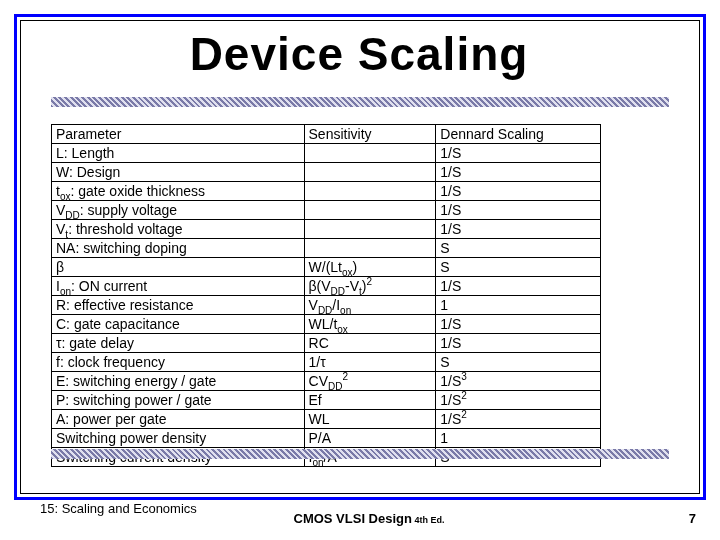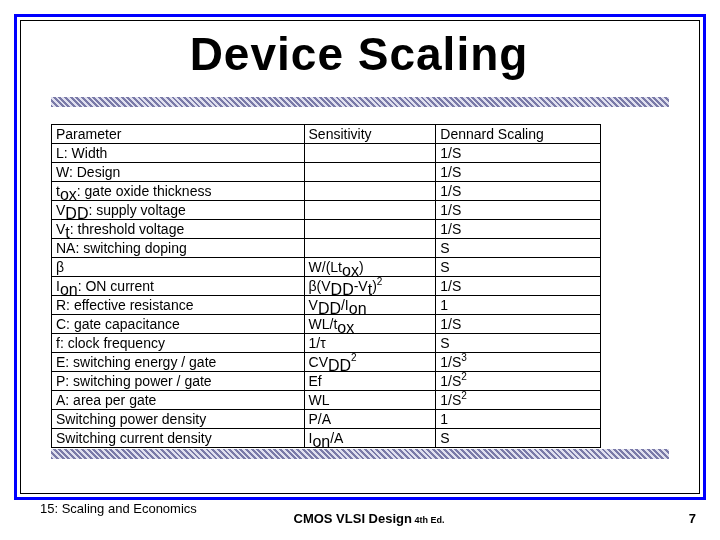--- a/index.html
+++ b/index.html
@@ -9,21 +9,21 @@
   .title{position:absolute;top:6px;left:0;right:2px;text-align:center;font-family:"Arial Black",Arial,sans-serif;font-weight:900;font-size:46px;color:#000;letter-spacing:1px}
   .hrule{position:absolute;left:30px;right:30px;height:10px;background:repeating-linear-gradient(45deg,#7a7aa8 0 2px,#e0e0ef 2px 4px)}
   .hrule.top{top:76px}
   .hrule.bottom{bottom:34px}
   .table-wrap{position:absolute;top:103px;left:30px;width:550px}
   table.scaling{border-collapse:collapse;width:100%;table-layout:fixed}
   table.scaling col.c1{width:46%}
   table.scaling col.c2{width:24%}
   table.scaling col.c3{width:30%}
   table.scaling td{border:1px solid #000;padding:1px 4px;font-size:14px;line-height:16px;white-space:nowrap;overflow:hidden}
-  .sub{vertical-align:sub;font-size:16px;line-height:0}
+  .sub{vertical-align:sub;font-size:10px;line-height:0}
   .sup{vertical-align:super;font-size:10px;line-height:0}
   .footer-left{position:absolute;left:40px;bottom:24px;font-weight:400;font-size:13px}
   .footer-center{position:absolute;left:18px;right:0;bottom:14px;text-align:center;font-weight:700;font-size:13px}
   .footer-center .ed{font-weight:700;font-size:9px}
   .footer-right{position:absolute;right:24px;bottom:14px;font-weight:700;font-size:13px}
 </style>
 </head>
 <body>
 
 <div class="slide">
@@ -41,21 +41,21 @@
               <col class="c2">
               <col class="c3">
             </colgroup>
           <tbody>
             <tr>
               <td>Parameter</td>
               <td>Sensitivity</td>
               <td>Dennard Scaling</td>
             </tr>
           <tr>
-                <td>L: Width</td>
+                <td>L: Length</td>
                 <td></td>
                 <td>1/S</td>
               </tr>
               <tr>
                 <td>W: Design</td>
                 <td></td>
                 <td>1/S</td>
               </tr>
               <tr>
                 <td>t<sub class="sub">ox</sub>: gate oxide thickness</td>
@@ -91,36 +91,41 @@
                 <td>R: effective resistance</td>
                 <td>V<sub class="sub">DD</sub>/I<sub class="sub">on</sub></td>
                 <td>1</td>
               </tr>
               <tr>
                 <td>C: gate capacitance</td>
                 <td>WL/t<sub class="sub">ox</sub></td>
                 <td>1/S</td>
               </tr>
               <tr>
+                <td>τ: gate delay</td>
+                <td>RC</td>
+                <td>1/S</td>
+              </tr>
+              <tr>
                 <td>f: clock frequency</td>
                 <td>1/τ</td>
                 <td>S</td>
               </tr>
               <tr>
                 <td>E: switching energy / gate</td>
                 <td>CV<sub class="sub">DD</sub><sup class="sup">2</sup></td>
                 <td>1/S<sup class="sup">3</sup></td>
               </tr>
               <tr>
                 <td>P: switching power / gate</td>
                 <td>Ef</td>
                 <td>1/S<sup class="sup">2</sup></td>
               </tr>
               <tr>
-                <td>A: area per gate</td>
+                <td>A: power per gate</td>
                 <td>WL</td>
                 <td>1/S<sup class="sup">2</sup></td>
               </tr>
               <tr>
                 <td>Switching power density</td>
                 <td>P/A</td>
                 <td>1</td>
               </tr>
               <tr>
                 <td>Switching current density</td>

